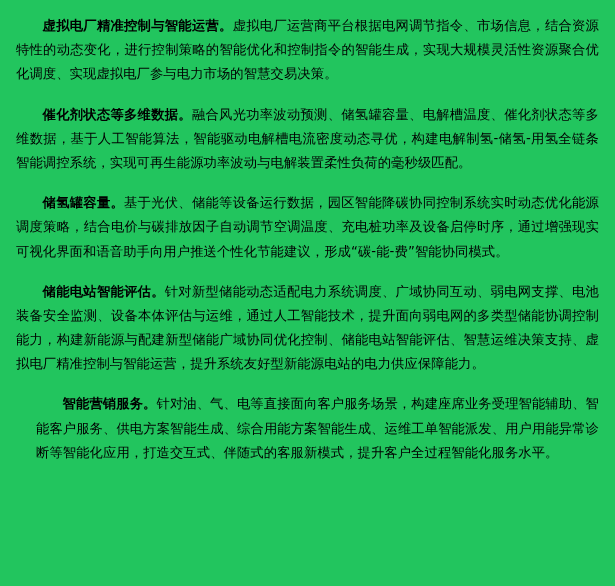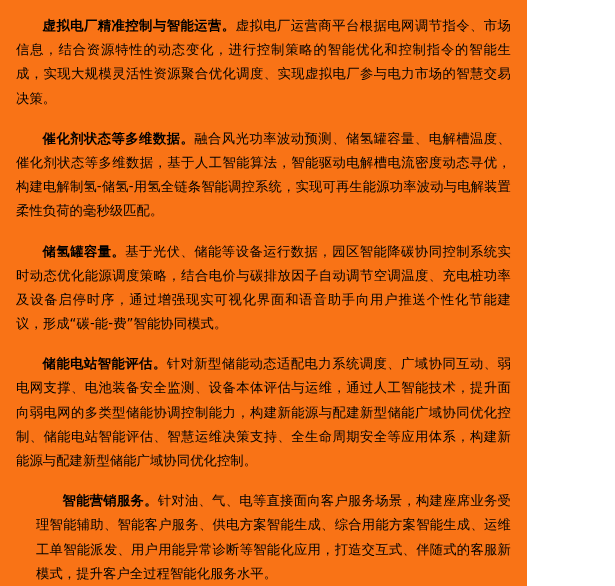--- a/index.html
+++ b/index.html
@@ -9,24 +9,24 @@
   body {
     width: 615px;
     height: 586px;
     background: #ffffff;
     font-family: "DejaVu Sans", "Liberation Sans", sans-serif;
     color: #000000;
     overflow: hidden;
   }
   .page {
     box-sizing: border-box;
-    width: 527px;
+    width: 615px;
     height: 586px;
     padding: 14px 16px 14px 16px;
-    background: #f97316;
+    background: #22c55e;
   }
   .para {
     margin: 0 0 16px 0;
     font-size: 13.3px;
     line-height: 1.82;
     text-align: justify;
     text-justify: inter-ideograph;
     text-indent: 2em;
     color: #000000;
     letter-spacing: 0.1px;
@@ -43,17 +43,17 @@
 <body>
 
 <div class="page">
 
   <p class="para"><span class="lead">虚拟电厂精准控制与智能运营。</span><span>虚拟电厂运营商平台根据电网调节指令、市场信息，结合资源特性的动态变化，进行控制策略的智能优化和控制指令的智能生成，实现大规模灵活性资源聚合优化调度、实现虚拟电厂参与电力市场的智慧交易决策。</span></p>
 
   <p class="para"><span class="lead">催化剂状态等多维数据。</span><span>融合风光功率波动预测、储氢罐容量、电解槽温度、催化剂状态等多维数据，基于人工智能算法，智能驱动电解槽电流密度动态寻优，构建电解制氢-储氢-用氢全链条智能调控系统，实现可再生能源功率波动与电解装置柔性负荷的毫秒级匹配。</span></p>
 
   <p class="para"><span class="lead">储氢罐容量。</span><span>基于光伏、储能等设备运行数据，园区智能降碳协同控制系统实时动态优化能源调度策略，结合电价与碳排放因子自动调节空调温度、充电桩功率及设备启停时序，通过增强现实可视化界面和语音助手向用户推送个性化节能建议，形成“碳-能-费”智能协同模式。</span></p>
 
-  <p class="para"><span class="lead">储能电站智能评估。</span><span>针对新型储能动态适配电力系统调度、广域协同互动、弱电网支撑、电池装备安全监测、设备本体评估与运维，通过人工智能技术，提升面向弱电网的多类型储能协调控制能力，构建新能源与配建新型储能广域协同优化控制、储能电站智能评估、智慧运维决策支持、全生命周期安全等应用体系，构建新能源与配建新型储能广域协同优化控制。</span></p>
+  <p class="para"><span class="lead">储能电站智能评估。</span><span>针对新型储能动态适配电力系统调度、广域协同互动、弱电网支撑、电池装备安全监测、设备本体评估与运维，通过人工智能技术，提升面向弱电网的多类型储能协调控制能力，构建新能源与配建新型储能广域协同优化控制、储能电站智能评估、智慧运维决策支持、虚拟电厂精准控制与智能运营，提升系统友好型新能源电站的电力供应保障能力。</span></p>
 
   <p class="para"><span class="lead">智能营销服务。</span><span>针对油、气、电等直接面向客户服务场景，构建座席业务受理智能辅助、智能客户服务、供电方案智能生成、综合用能方案智能生成、运维工单智能派发、用户用能异常诊断等智能化应用，打造交互式、伴随式的客服新模式，提升客户全过程智能化服务水平。</span></p>
 
 </div>
 
 </body></html>

